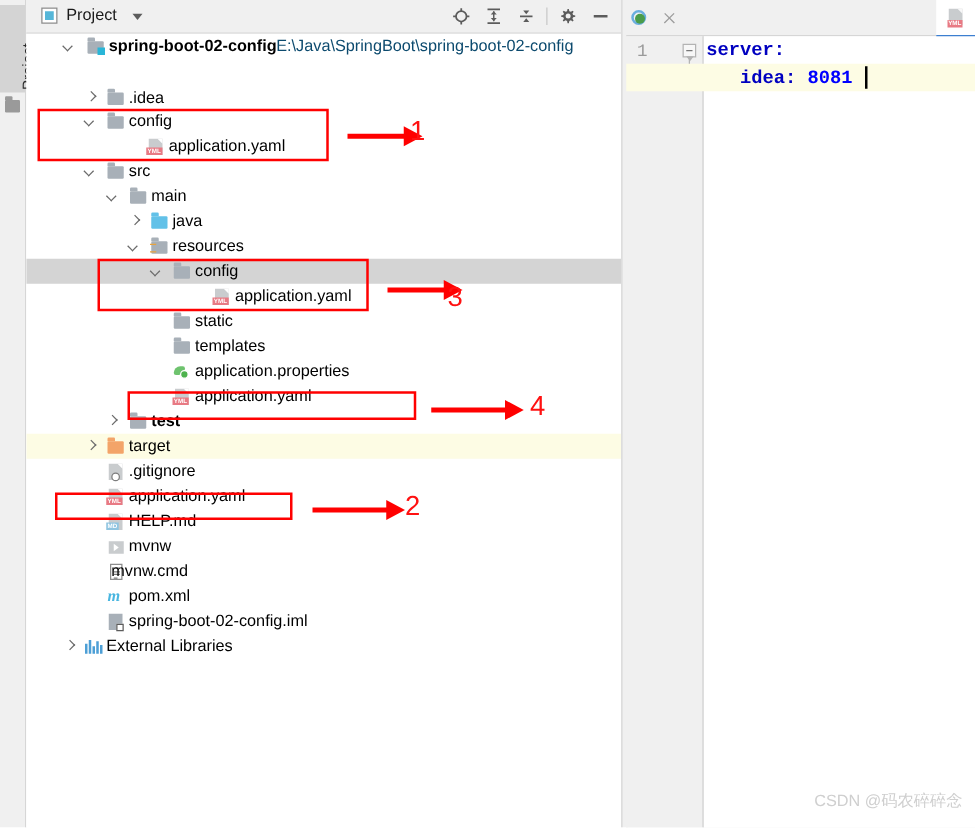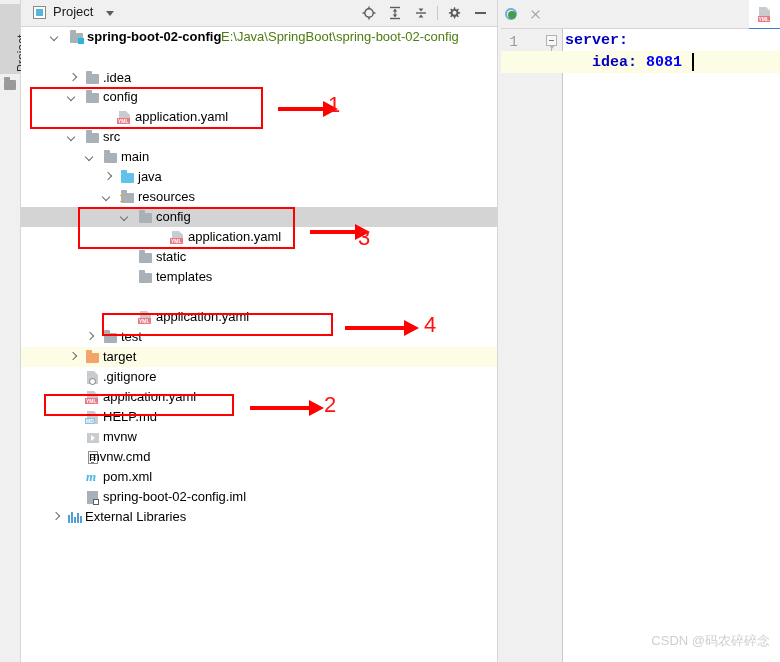--- a/index.html
+++ b/index.html
@@ -88,21 +88,21 @@
     width:5px;height:5px;border-right:1.4px solid #6b6b6b;border-bottom:1.4px solid #6b6b6b;
     transform:rotate(-45deg);
   }
   .arrow.open:before{
     content:"";position:absolute;left:0px;top:1px;
     width:5px;height:5px;border-right:1.4px solid #6b6b6b;border-bottom:1.4px solid #6b6b6b;
     transform:rotate(45deg);
   }
   .lbl{position:absolute;top:0;}
   .lbl.bold{font-weight:bold;}
-  .path{color:#4d7c0f;font-weight:normal;}
+  .path{color:#0c4a6e;font-weight:normal;}
 
   
   .ico{position:absolute;top:3px;width:15px;height:14px;}
   .folder{
     position:absolute;left:1px;top:3px;width:13px;height:10px;
     background:#a8b0b8;border-radius:1px;
   }
   .folder:before{
     content:"";position:absolute;left:0;top:-3px;width:6px;height:3px;
     background:#a8b0b8;border-radius:1px 1px 0 0;
@@ -446,35 +446,44 @@
       <div class="lbl" style="left:135px;">static</div>
     </div>
 
     <div class="row" style="top:240px;position:absolute;left:0;width:476px;">
       <div class="ico" style="left:117px;">
           <div class="folder"></div>
         </div>
       <div class="lbl" style="left:135px;">templates</div>
     </div>
 
+    <div class="row" style="top:260px;position:absolute;left:0;width:476px;">
+      <div class="ico" style="left:117px;">
+        <div class="prop-ic">
+            <div class="leaf"></div>
+            <div class="clock"></div>
+          </div>
+      </div>
+      <div class="lbl" style="left:135px;">application.properties</div>
+    </div>
 
     <div class="row" style="top:280px;position:absolute;left:0;width:476px;">
       <div class="ico" style="left:117px;">
         <div class="doc"></div>
           <div class="badge yml">YML</div>
       </div>
       <div class="lbl" style="left:135px;">application.yaml</div>
     </div>
 
     <div class="row" style="top:300px;position:absolute;left:0;width:476px;">
       <div class="arrow closed" style="left:65px;"></div>
       <div class="ico" style="left:82px;">
           <div class="folder"></div>
         </div>
-      <div class="lbl" style="left:100px;">test</div>
+      <div class="lbl" style="left:100px;font-weight:bold;">test</div>
     </div>
 
     <div class="row excl" style="top:320px;position:absolute;left:0;width:476px;">
       <div class="arrow closed" style="left:48px;"></div>
       <div class="ico" style="left:64px;">
           <div class="folder orange"></div>
         </div>
       <div class="lbl" style="left:82px;">target</div>
     </div>
 

